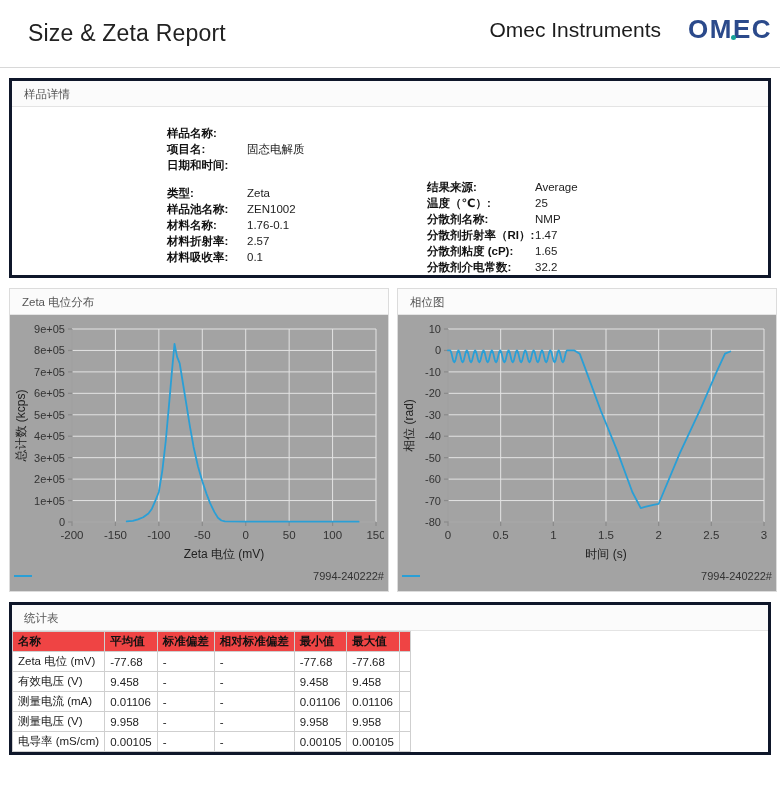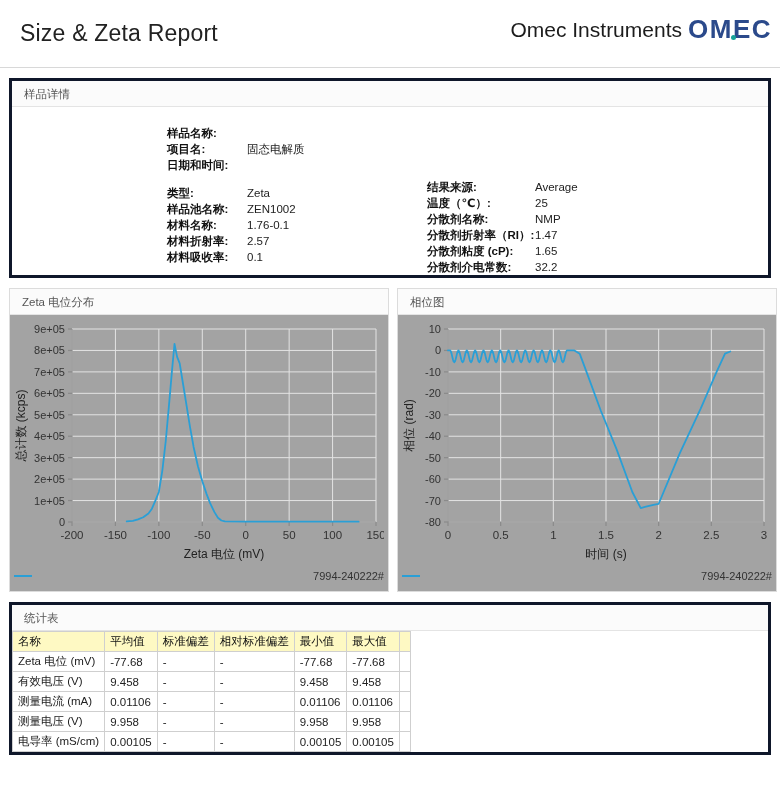--- a/index.html
+++ b/index.html
@@ -16,31 +16,31 @@
   #header {
     position: relative;
     height: 68px;
     border-bottom: 1px solid #d8d8d8;
     display: flex;
     align-items: center;
   }
   #report-title {
     font-size: 23px;
     color: #222;
-    margin-left: 20px;
+    margin-left: 28px;
     letter-spacing: 0.2px;
     font-weight: 400;
   }
   #brand-area {
     position: absolute;
     right: 8px;
     top: 14px;
     display: flex;
     align-items: center;
-    gap: 6px;
+    gap: 27px;
   }
   #brand-name {
     font-size: 21px;
     color: #1c1c1c;
     font-weight: 400;
   }
   #omec-logo {
     display: flex;
     align-items: center;
     font-size: 26px;
@@ -127,22 +127,22 @@
     margin: 0;
   }
   table.stats th, table.stats td {
     border: 1px solid #cfcfcf;
     padding: 2px 5px;
     text-align: left;
     height: 19px;
     white-space: nowrap;
   }
   table.stats th {
-    font-weight: normal;
-    background: #fef9c3;
+    font-weight: bold;
+    background: #ef4444;
     color: #111;
   }
   table.stats td { color: #222; }
   table.stats tr > *:nth-child(1) { width: 98px; }
   table.stats tr > *:nth-child(2) { width: 52px; }
   table.stats tr > *:nth-child(3) { width: 72px; }
   table.stats tr > *:nth-child(4) { width: 88px; }
   table.stats tr > *:nth-child(5) { width: 52px; }
   table.stats tr > *:nth-child(6) { width: 52px; }
   table.stats tr > *:nth-child(7) { width: 28px; }

